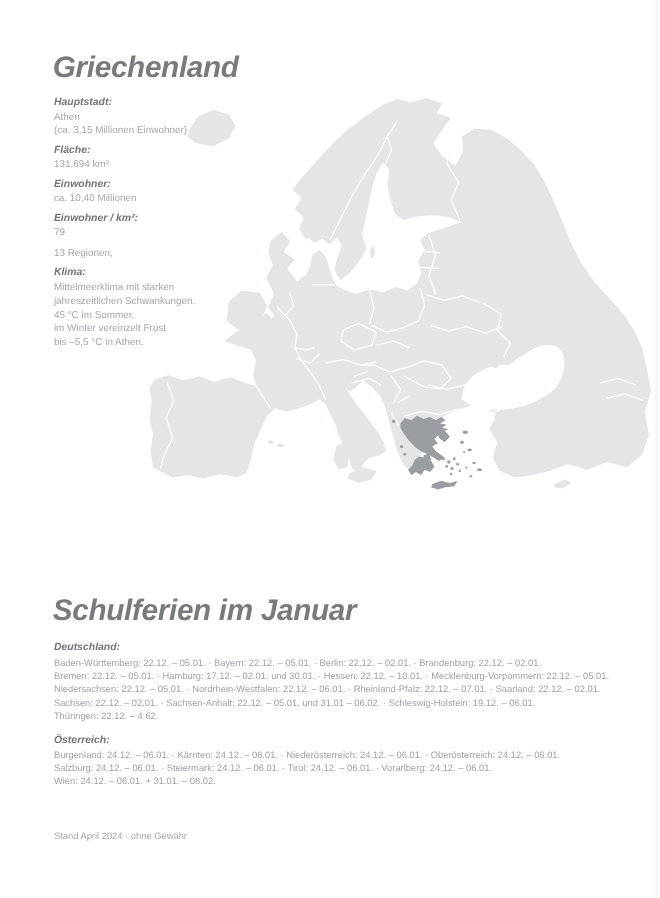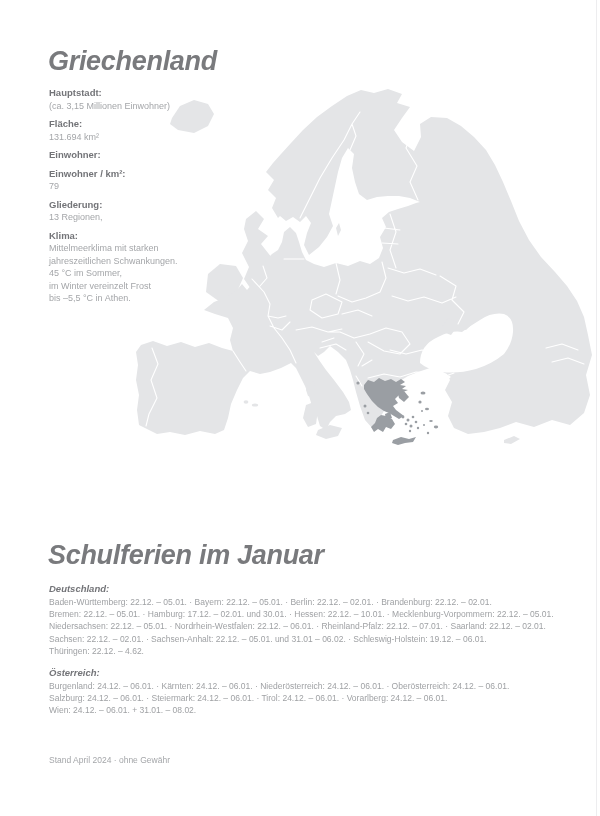--- a/index.html
+++ b/index.html
@@ -14,21 +14,21 @@
   }
   .section-title {
     position:absolute; left:48px; top:541px;
     font-style:italic; font-weight:bold; font-size:27px; line-height:28px;
     letter-spacing:-0.3px; color:#797a7d; z-index:3;text-align:right;
   }
 
   .facts { position:absolute; left:49px; top:87px; width:175px; z-index:3; }
   .fact-block { margin-bottom:6px; }
   .fact-label {
-    font-weight:bold; font-size:9.5px; line-height:12.5px;
+    font-style:italic; font-weight:bold; font-size:9.5px; line-height:12.5px;
     color:#737478;
   }
   .fact-line { font-size:9px; line-height:12.5px; color:#a4a6a9; }
 
   .holidays { position:absolute; left:49px; top:582px; width:520px; z-index:3; }
   .group-block { margin-bottom:9px; }
   .group-label {
     font-style:italic; font-weight:bold; font-size:9.5px; line-height:13px;
     color:#737478; margin-bottom:1px;
   }
@@ -179,35 +179,36 @@
           <circle class="gr" cx="328" cy="353" r="1.2"></circle>
           <circle class="gr" cx="324" cy="345" r="1"></circle>
         </g>
       </g>
     </svg>
   </div>
 
   <div class="facts">
     <div class="fact-block">
       <div class="fact-label">Hauptstadt:</div>
+      <div class="fact-line">Athen</div>
       <div class="fact-line">(ca. 3,15 Millionen Einwohner)</div>
     </div>
     <div class="fact-block">
       <div class="fact-label">Fläche:</div>
       <div class="fact-line">131.694 km²</div>
     </div>
     <div class="fact-block">
       <div class="fact-label">Einwohner:</div>
+      <div class="fact-line">ca. 10,40 Millionen</div>
     </div>
     <div class="fact-block">
       <div class="fact-label">Einwohner / km²:</div>
       <div class="fact-line">79</div>
     </div>
     <div class="fact-block">
-      <div class="fact-label">Gliederung:</div>
       <div class="fact-line">13 Regionen,</div>
     </div>
     <div class="fact-block">
       <div class="fact-label">Klima:</div>
       <div class="fact-line">Mittelmeerklima mit starken</div>
       <div class="fact-line">jahreszeitlichen Schwankungen.</div>
       <div class="fact-line">45 °C im Sommer,</div>
       <div class="fact-line">im Winter vereinzelt Frost</div>
       <div class="fact-line">bis –5,5 °C in Athen.</div>
     </div>

